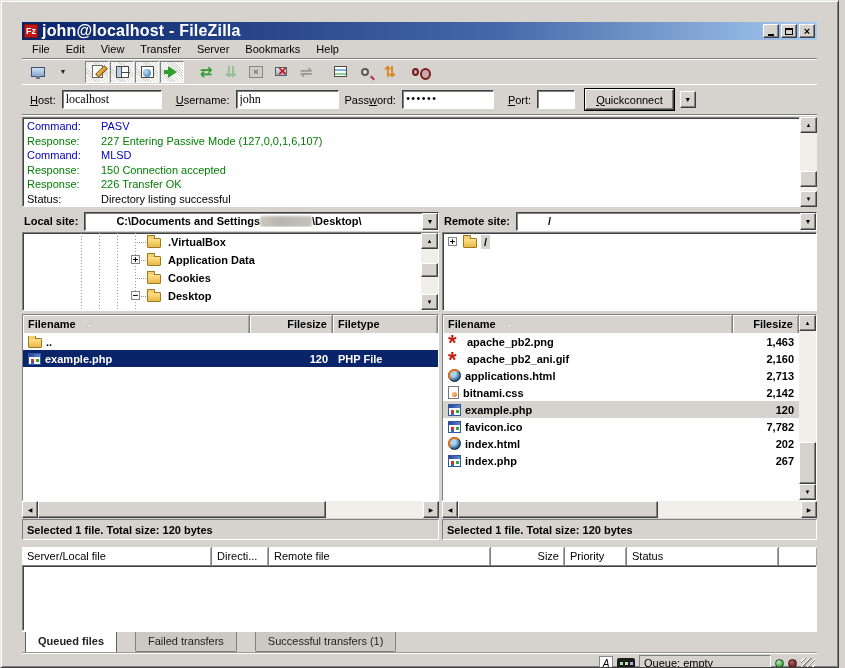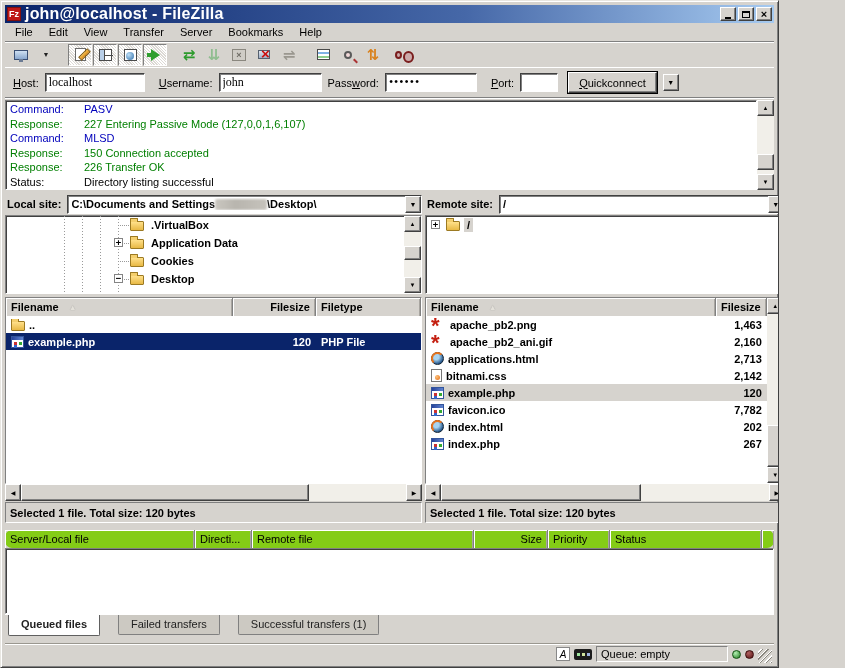--- a/index.html
+++ b/index.html
@@ -1,19 +1,19 @@
 <!DOCTYPE html>
 <html><head>
 <meta charset="utf-8">
 <style>
   * { margin:0; padding:0; box-sizing:border-box; }
   html,body { width:845px; height:668px; }
   body { font-family:"Liberation Sans","DejaVu Sans",sans-serif; font-size:11px; color:#000; background:#d6d3ce; }
 
-  .window { width:779px; height:668px; background:#d6d3ce; padding:4px;
+  .window { width:839px; height:668px; background:#d6d3ce; padding:21px;
     border-top:1px solid #e8e6e1; border-left:1px solid #e8e6e1;
     border-right:1px solid #404040; border-bottom:1px solid #404040;
     box-shadow: inset 1px 1px 0 #fff, inset -1px -1px 0 #808080;
     display:flex; flex-direction:column; overflow:hidden; }
 
   
   .titlebar { height:18px; background:linear-gradient(90deg,#0a246a,#4668a8 60%,#a6caf0);
     display:flex; align-items:center; padding:0 2px; flex:0 0 auto; }
   .fzicon { width:14px; height:14px; background:#bf1818; color:#fff; font-weight:bold; font-size:9px;
     display:flex; align-items:center; justify-content:center; margin-right:4px; border:1px solid #7e0f0f; }
@@ -105,21 +105,21 @@
   .hscroll .sbtn { width:16px; height:17px; }
   .sthumb { background:#d6d3ce; border:1px solid; border-color:#fff #404040 #404040 #fff; box-shadow:inset -1px -1px 0 #808080; flex:0 0 auto; }
 
   
   .panels { display:flex; gap:3px; margin-top:4px; flex:0 0 auto;font-weight:bold; }
   .panel { width:417px; display:flex; flex-direction:column; }
   .siterow { height:20px; display:flex; align-items:center; margin-bottom:1px; }
   .sitelabel { padding:0 6px 0 2px; }
   .sitecombo { flex:1; height:19px; background:#fff; border:1px solid; border-color:#404040 #fff #fff #404040;
     box-shadow:inset 1px 1px 0 #808080; display:flex; align-items:center; padding-left:3px; }
-  .combotext { flex:1; white-space:nowrap; overflow:hidden; }
+  .combotext { flex:1; white-space:nowrap; overflow:hidden;margin-left:28px; }
   .combobtn { width:16px; height:17px; background:#d6d3ce; border:1px solid; border-color:#fff #404040 #404040 #fff;
     box-shadow:inset -1px -1px 0 #808080; display:flex; align-items:center; justify-content:center; font-size:7px; flex:0 0 auto; }
   .redacted { display:inline-block; width:52px; height:11px; vertical-align:-2px;
     background:linear-gradient(90deg,#cac7c0,#b8b5ae 40%,#c6c3bc); filter:blur(1.3px); border-radius:2px; }
 
   .treewrap { height:79px; display:flex; }
   .treebody { flex:1; position:relative; overflow:hidden; }
   .ltree { background-image:
       repeating-linear-gradient(180deg,#9a9a9a 0 1px,transparent 1px 3px),
       repeating-linear-gradient(180deg,#9a9a9a 0 1px,transparent 1px 3px),
@@ -167,21 +167,21 @@
   .icon-image::before { content:"*"; position:absolute; left:0; top:-3px; font-size:22px; font-weight:bold; color:#c41f10; line-height:1; }
   .icon-html { width:13px; height:13px; border-radius:50%; background:radial-gradient(circle at 38% 35%, #a8d4f0 0 28%, #1d4f86 75%); border:1px solid #123; }
   .icon-html::after { content:""; position:absolute; left:-1px; top:-1px; width:9px; height:9px; border:2px solid transparent; border-top-color:#e8731a; border-left-color:#e8731a; border-radius:50%; }
   .icon-css { width:11px; height:13px; background:#fff; border:1px solid #777; }
   .icon-css::after { content:""; position:absolute; right:1px; bottom:1px; width:5px; height:5px; border-radius:50%; background:radial-gradient(circle at 35% 35%, #ffc27a, #e06a12); }
 
   .panel-status { height:21px; margin-top:1px; background:#d6d3ce; border:1px solid; border-color:#808080 #fff #fff #808080;
     display:flex; align-items:center; padding-left:4px; }
 
   
-  .queuehdr { height:18px; display:flex; background:#84cc16; margin-top:7px; flex:0 0 auto;border-radius:7px; }
+  .queuehdr { height:18px; display:flex; background:#ffffff; margin-top:7px; flex:0 0 auto; }
   .q-c1 { width:190px; flex:0 0 auto; } .q-c2 { width:57px; flex:0 0 auto; } .q-c3 { width:222px; flex:0 0 auto; }
   .q-c4 { width:74px; flex:0 0 auto; } .q-c5 { width:62px; flex:0 0 auto; } .q-c6 { width:152px; flex:0 0 auto; } .q-fill { flex:1; border-right:none; }
   .queuebody { height:66px; flex:0 0 auto; }
 
   
   .tabs { display:flex; padding-left:3px; height:22px; flex:0 0 auto; align-items:flex-start; border-top:1px solid #fff; }
   .tab { height:20px; padding:3px 12px 0; background:#ccc9c2; border:1px solid #808080; border-top:none;
     border-radius:0 0 2px 2px; margin-right:18px; color:#222; }
   .tab.active { background:#fff; font-weight:bold; height:21px; border-color:#606060; }
 

